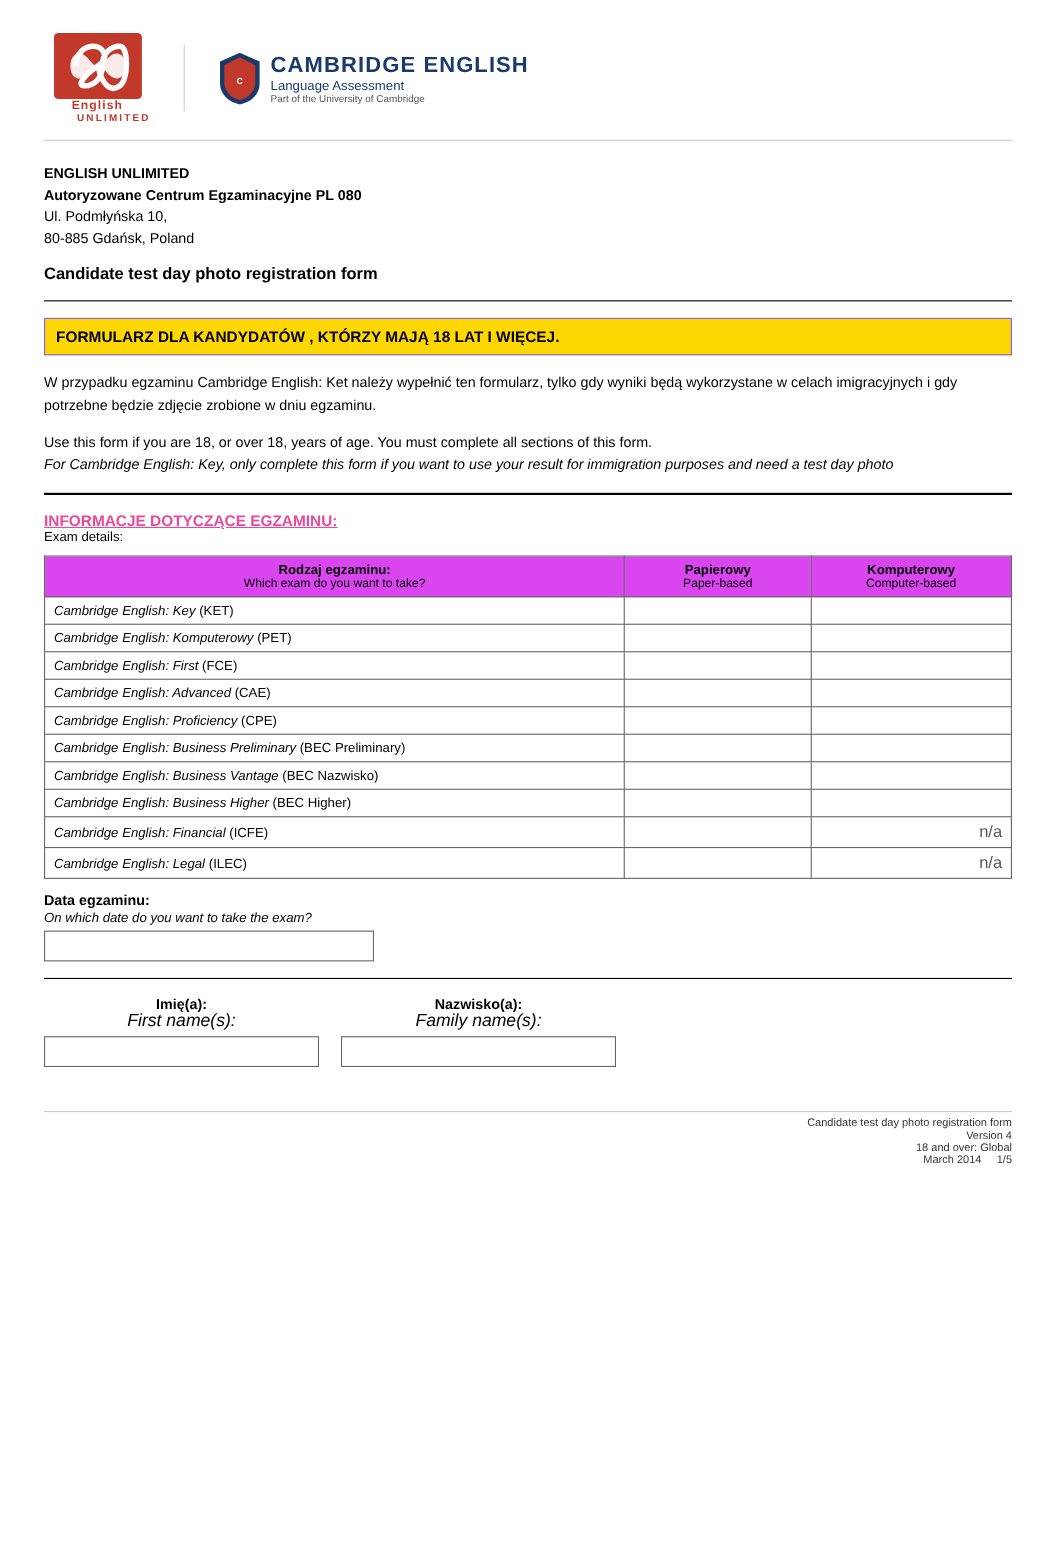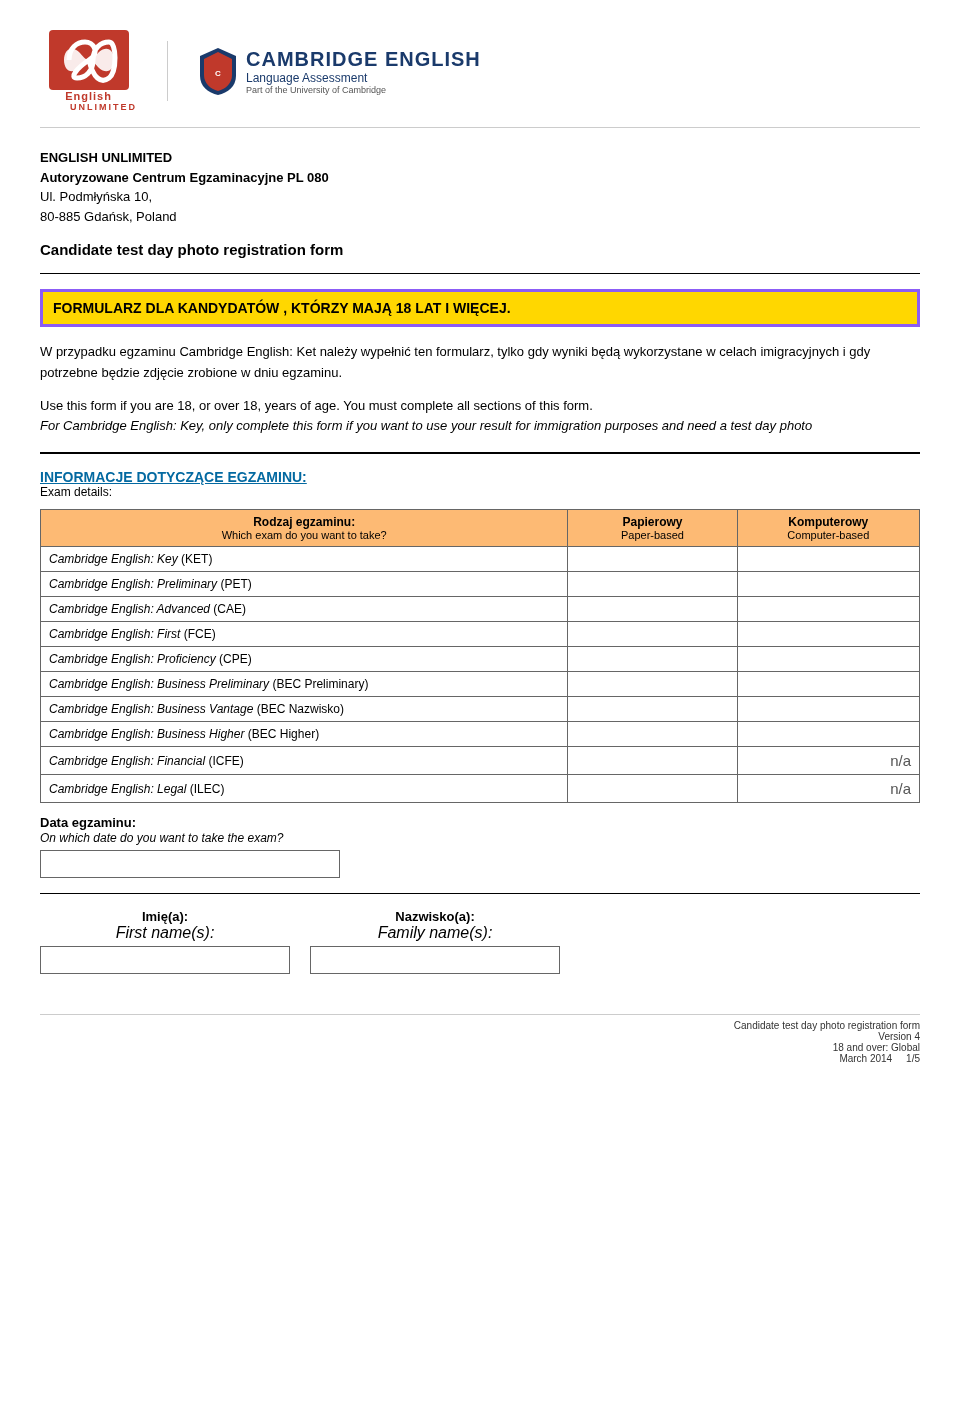--- a/index.html
+++ b/index.html
@@ -90,21 +90,21 @@
       font-size: 15px;
       font-weight: bold;
       margin: 10px 0 15px 0;
     }
     .yellow-banner {
       background: #ffd700;
       padding: 8px 10px;
       font-size: 14px;
       font-weight: bold;
       margin: 15px 0;
-      border: 3px solid #8b5cf6;
+      border: 1px solid #8b5cf6;
     }
     .description-block {
       margin: 12px 0;
       line-height: 1.6;
       font-size: 13px;
     }
     .description-block .italic {
       font-style: italic;
     }
     hr.section-divider {
@@ -117,39 +117,39 @@
       border-top: 1px solid #000;
       margin: 15px 0;
     }
     .section-header {
       margin: 15px 0 5px 0;
     }
     .section-header .pl-title {
       font-size: 14px;
       font-weight: bold;
       text-decoration: underline;
-      color: #0369a1;
+      color: #ec4899;
     }
     .section-header .en-title {
       font-size: 12px;
       color: #000;
     }
     .exam-type-table {
       width: 100%;
       border-collapse: collapse;
       margin: 10px 0;
     }
     .exam-type-table th, .exam-type-table td {
       border: 1px solid #666;
       padding: 5px 8px;
       font-size: 12px;
     }
     .exam-type-table th {
       text-align: center;
-      background: #fdba74;
+      background: #d946ef;
       font-weight: bold;
     }
     .exam-type-table td.exam-name {
       text-align: left;
       font-style: italic;
     }
     .exam-type-table td.exam-name span.normal {
       font-style: normal;
     }
     .exam-type-table td.check-cell {
@@ -329,31 +329,31 @@
       </th>
     </tr>
   </thead>
   <tbody id="exam-rows">
   <tr>
         <td class="exam-name"><em>Cambridge English: Key</em> <span class="normal">(KET)</span></td>
         <td class="check-cell"></td>
         <td class="check-cell"></td>
       </tr>
       <tr>
-        <td class="exam-name"><em>Cambridge English: Preliminary</em> <span class="normal">(PET)</span></td>
+        <td class="exam-name"><em>Cambridge English: Komputerowy</em> <span class="normal">(PET)</span></td>
+        <td class="check-cell"></td>
+        <td class="check-cell"></td>
+      </tr>
+      <tr>
+        <td class="exam-name"><em>Cambridge English: First</em> <span class="normal">(FCE)</span></td>
         <td class="check-cell"></td>
         <td class="check-cell"></td>
       </tr>
       <tr>
         <td class="exam-name"><em>Cambridge English: Advanced</em> <span class="normal">(CAE)</span></td>
-        <td class="check-cell"></td>
-        <td class="check-cell"></td>
-      </tr>
-      <tr>
-        <td class="exam-name"><em>Cambridge English: First</em> <span class="normal">(FCE)</span></td>
         <td class="check-cell"></td>
         <td class="check-cell"></td>
       </tr>
       <tr>
         <td class="exam-name"><em>Cambridge English: Proficiency</em> <span class="normal">(CPE)</span></td>
         <td class="check-cell"></td>
         <td class="check-cell"></td>
       </tr>
       <tr>
         <td class="exam-name"><em>Cambridge English: Business Preliminary</em> <span class="normal">(BEC Preliminary)</span></td>

